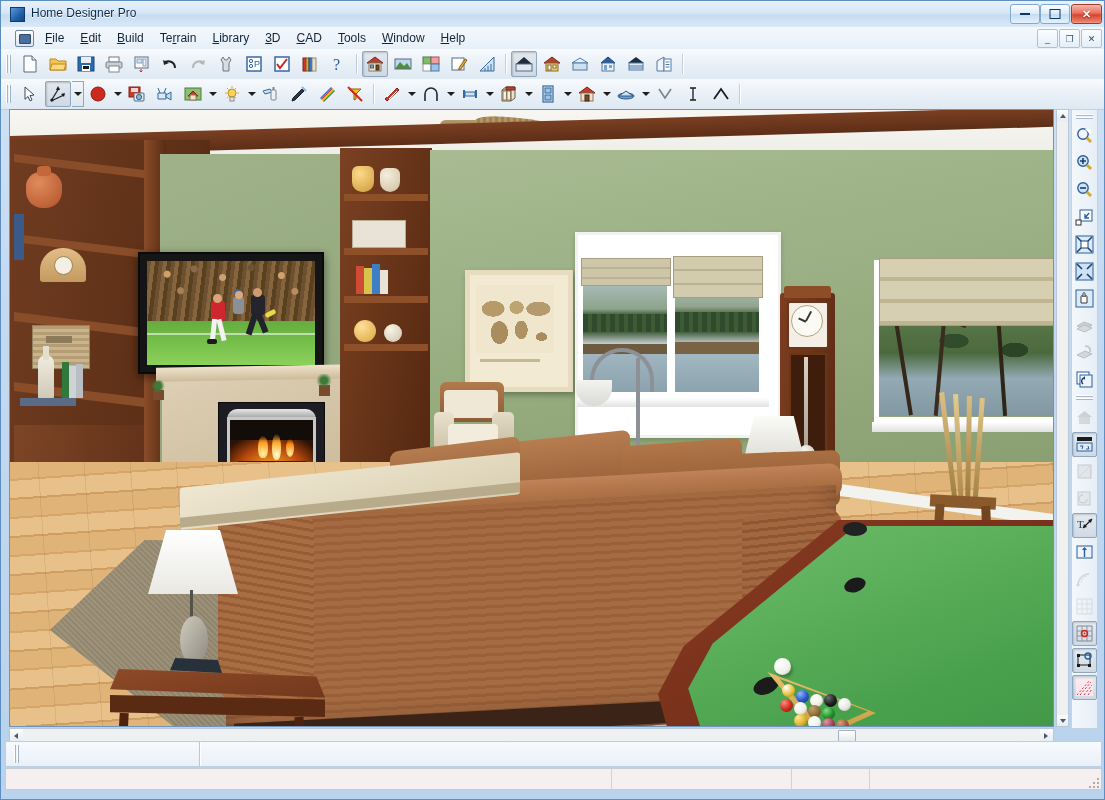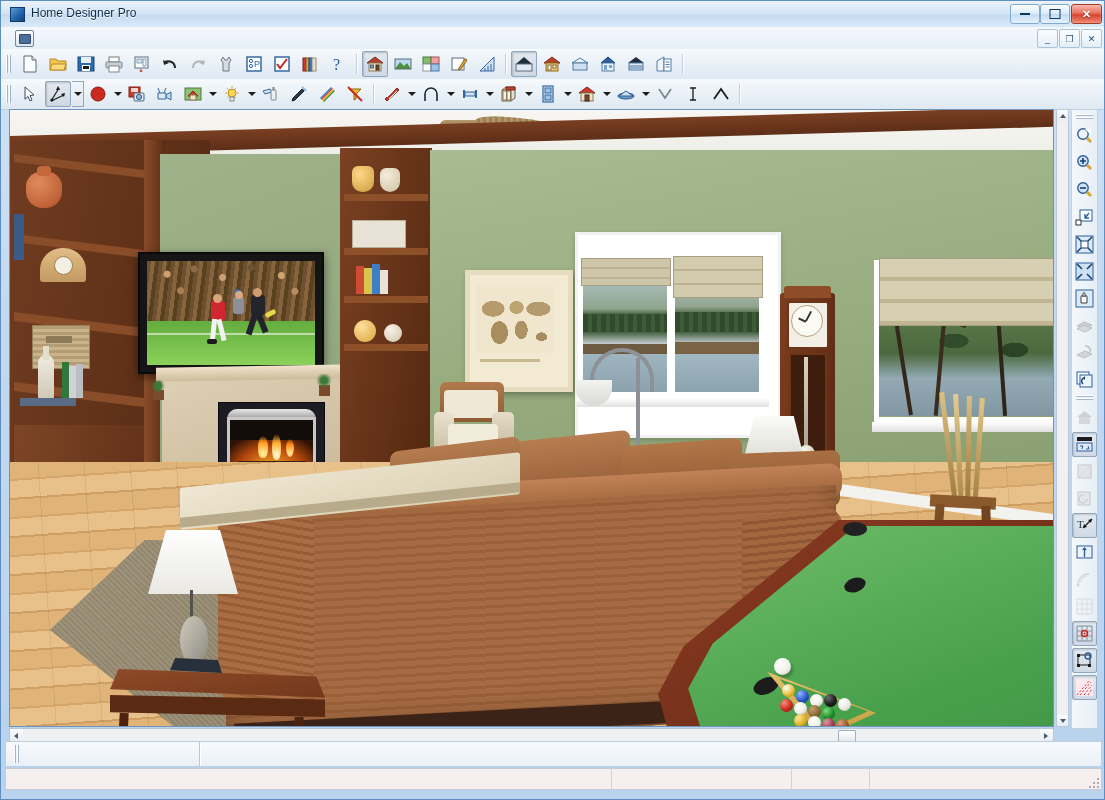--- a/index.html
+++ b/index.html
@@ -190,20 +190,32 @@
           <span class="sq"></span>
         </i>
       </div>
     <div class="wbtn close">
         <i>✕</i>
       </div>
   </div>
 
   <div id="menubar">
     <div class="mdi-icon"></div>
+    <div class="menus">
+      <div class="mi"><u>F</u>ile</div>
+      <div class="mi"><u>E</u>dit</div>
+      <div class="mi"><u>B</u>uild</div>
+      <div class="mi">Te<u>r</u>rain</div>
+      <div class="mi"><u>L</u>ibrary</div>
+      <div class="mi"><u>3</u>D</div>
+      <div class="mi"><u>C</u>AD</div>
+      <div class="mi"><u>T</u>ools</div>
+      <div class="mi"><u>W</u>indow</div>
+      <div class="mi"><u>H</u>elp</div>
+    </div>
     <div class="mdibtns">
       <div class="mdibtn">
           <i>_</i>
         </div>
       <div class="mdibtn">
           <i>❐</i>
         </div>
       <div class="mdibtn">
           <i>✕</i>
         </div>

